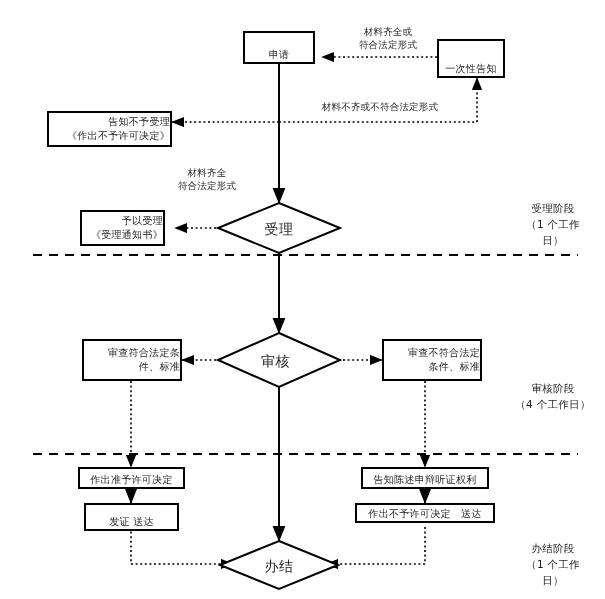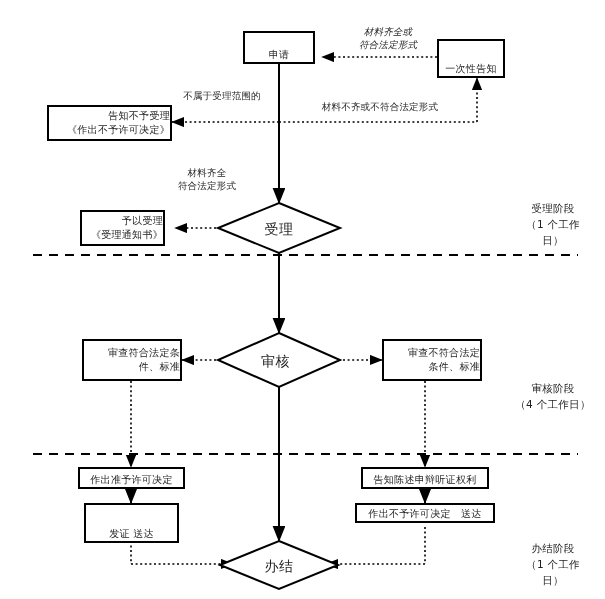--- a/index.html
+++ b/index.html
@@ -124,21 +124,21 @@
   </svg>
 
   <div class="node" style="left:243px;top:31px;width:72px;height:33px;">
     <span>申请</span>
   </div>
 
   <div class="node" style="left:437px;top:39px;width:68px;height:39px;">
     <span>一次性告知</span>
   </div>
 
-  <div class="node two-line" style="left:47px;top:105px;width:125px;height:36px;">
+  <div class="node two-line" style="left:47px;top:111px;width:125px;height:36px;">
     <span>告知不予受理</span>
     <span>《作出不予许可决定》</span>
   </div>
 
   <div class="node two-line" style="left:80px;top:210px;width:85px;height:36px;">
     <span>予以受理</span>
     <span>《受理通知书》</span>
   </div>
 
   <div class="diamond-label" style="position:absolute;left:0;top:0;width:605px;height:599px;">
@@ -154,36 +154,35 @@
 
   <div class="node two-line" style="left:382px;top:339px;width:100px;height:42px;">
     <span>审查不符合法定</span>
     <span>条件、标准</span>
   </div>
 
   <div class="node" style="left:78px;top:467px;width:107px;height:22px;">
     <span>作出准予许可决定</span>
   </div>
 
-  <div class="node" style="left:84px;top:503px;width:95px;height:40px;">
+  <div class="node" style="left:84px;top:503px;width:95px;height:28px;">
     <span>发证  送达</span>
   </div>
 
   <div class="node" style="left:361px;top:467px;width:128px;height:22px;">
     <span>告知陈述申辩听证权利</span>
   </div>
 
   <div class="node" style="left:355px;top:503px;width:140px;height:20px;">
     <span>作出不予许可决定　送达</span>
   </div>
 
-  <div class="edge-label" style="left:333px;top:25px;width:110px;font-style:italic;">材料齐全或
+  <div class="edge-label" style="left:333px;top:25px;width:110px;">材料齐全或
 符合法定形式</div>
 
-  <div class="edge-label" style="left:166px;top:89px;width:112px;">不属于受理范围的</div>
 
   <div class="edge-label" style="left:290px;top:100px;width:180px;">材料不齐或不符合法定形式</div>
 
   <div class="edge-label" style="left:152px;top:166px;width:110px;">材料齐全
 符合法定形式</div>
 
   <div class="stage-label" style="left:507px;top:160px;width:92px;">受理阶段
 （1 个工作
 日）</div>
 

